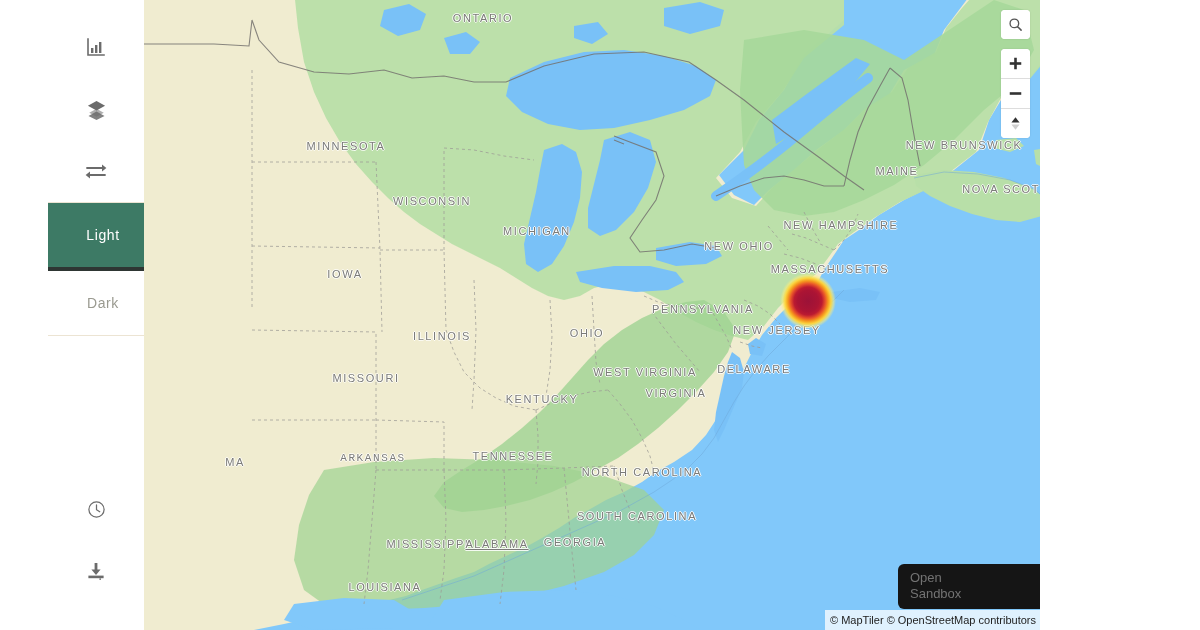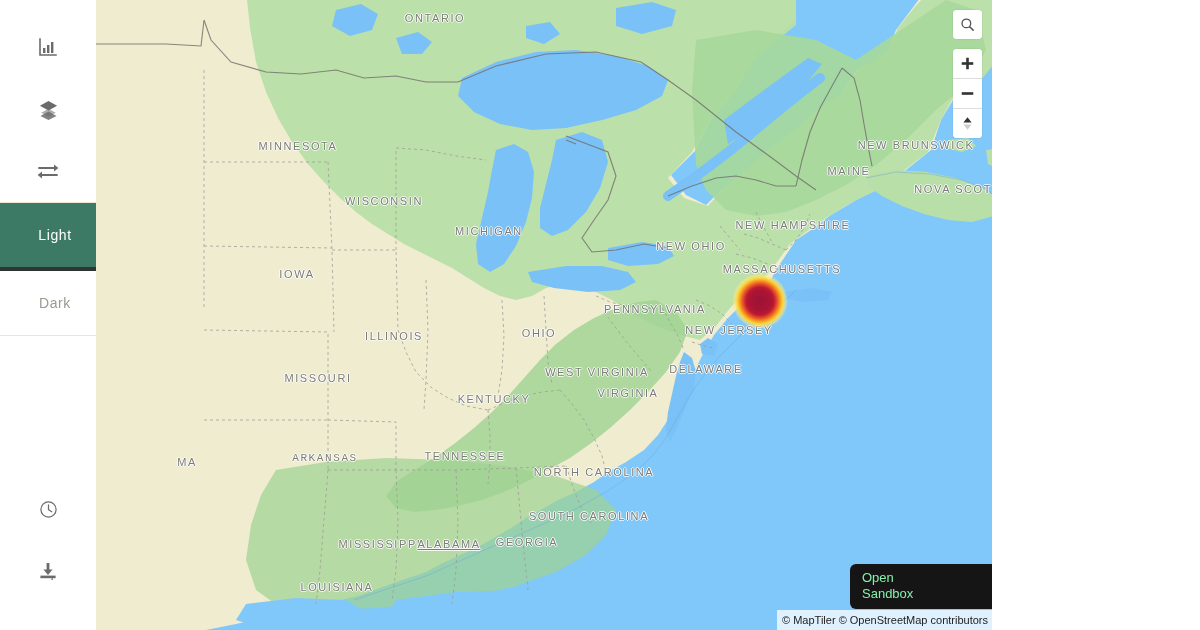--- a/index.html
+++ b/index.html
@@ -10,20 +10,21 @@
     overflow: hidden;
     font-family: "Liberation Sans", sans-serif;
     background: #ffffff;
   }
 
   #app {
     position: relative;
     width: 992px;
     height: 630px;
     overflow: hidden;
+    margin-left: 48px;
   }
 
   
   #sidebar {
     position: absolute;
     left: 0; top: 0;
     width: 96px;
     height: 630px;
     background: #ffffff;
     z-index: 40;
@@ -136,21 +137,21 @@
     cursor: pointer;
     background: #ffffff;
   }
   .ctrl-btn + .ctrl-btn { border-top: 1px solid #ddd; }
 
   
   #open-sandbox {
     position: absolute;
     right: 0; bottom: 21px;
     background: #151515;
-    color: #86efac;
+    color: #737373;
     font-size: 13px;
     line-height: 16px;
     padding: 6px 10px 7px 12px;
     border-top-left-radius: 6px;
     border-bottom-left-radius: 6px;
     z-index: 35;
     cursor: pointer;
     width: 142px;
     box-sizing: border-box;
   }

